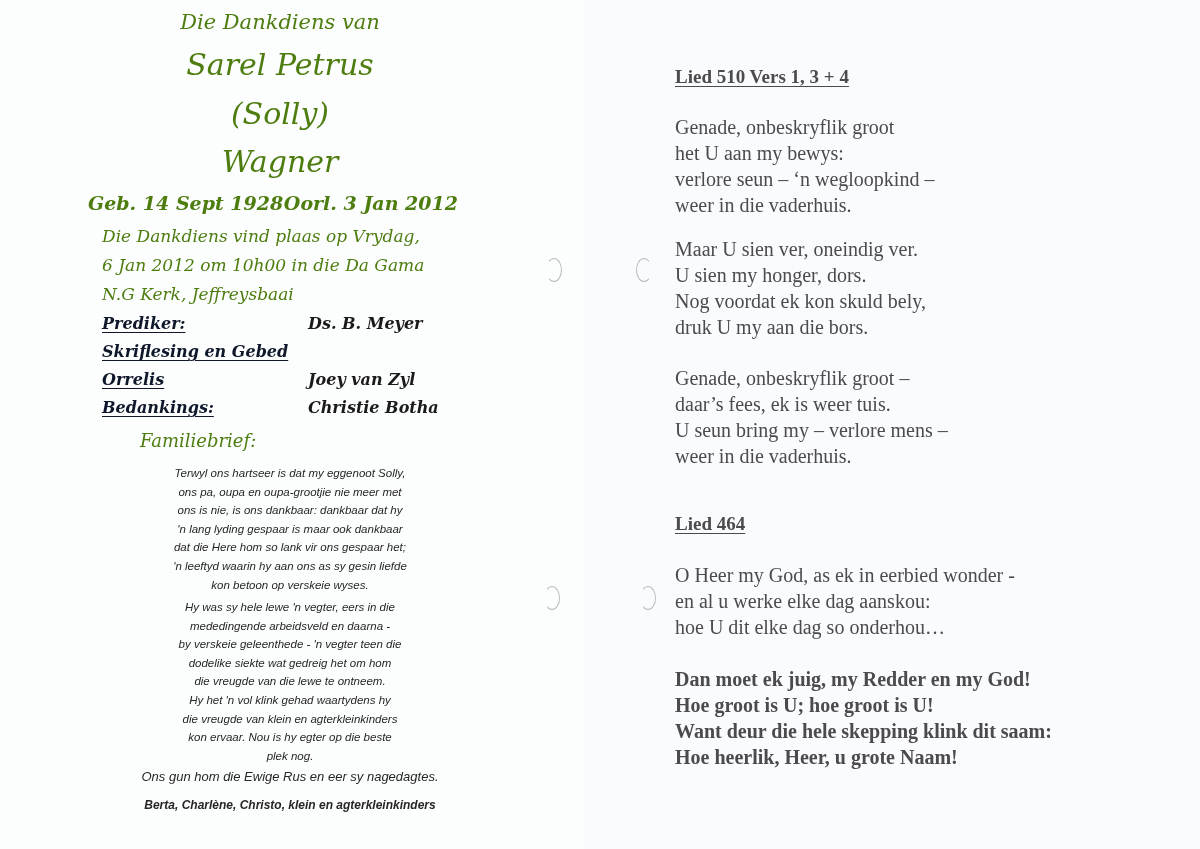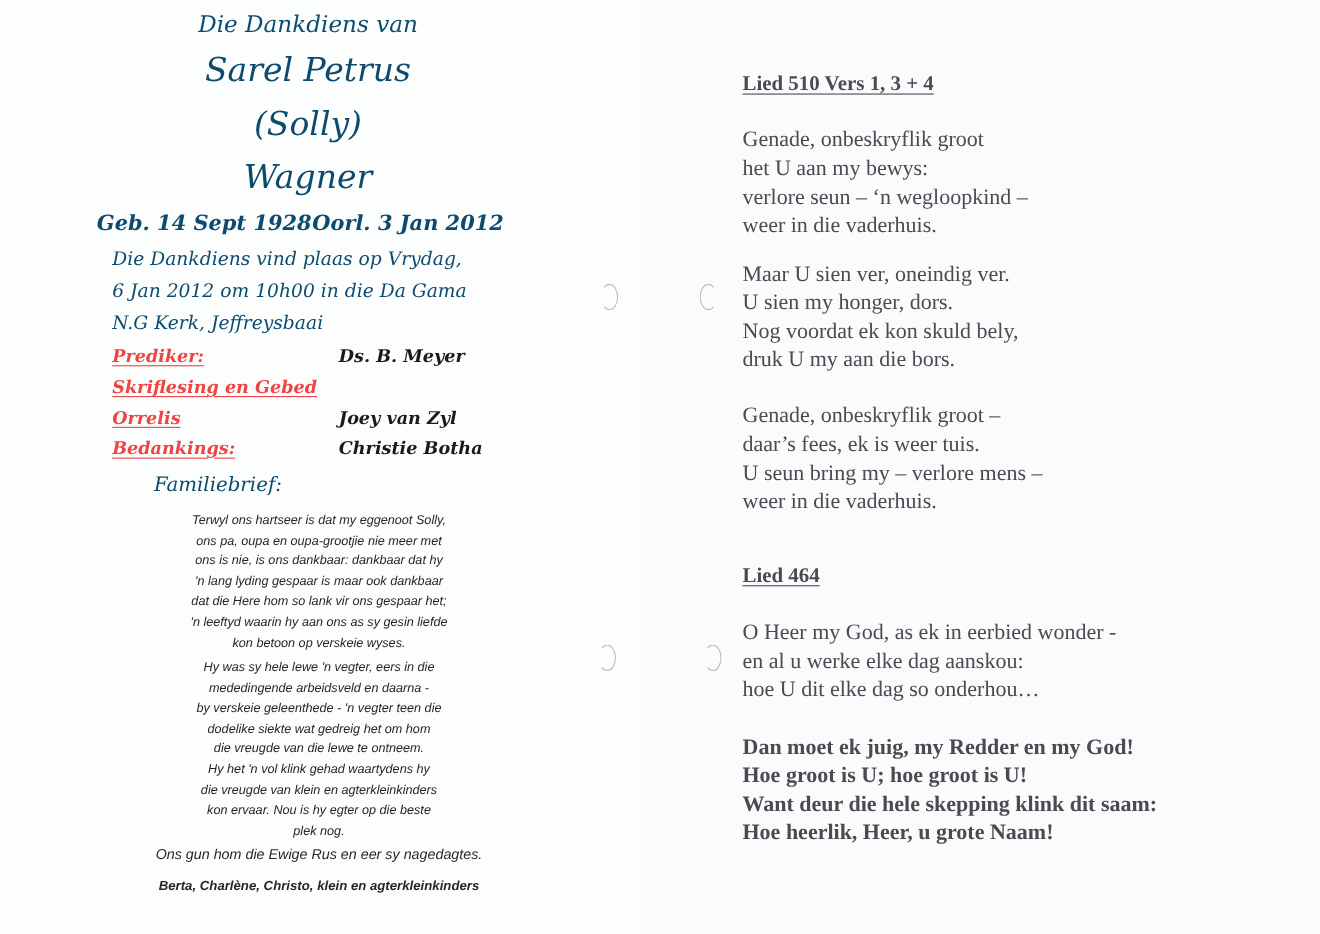--- a/index.html
+++ b/index.html
@@ -7,31 +7,31 @@
     width: 1200px; height: 849px; position: relative; overflow: hidden;
     background: #fbfcfd;
   }
   .page { position: absolute; top: 0; height: 849px; }
   .page-left { left: 0; width: 584px; background: #fcfdfd; }
   .page-right { left: 584px; width: 616px; background: #fafbfc; }
   .fold {
     position: absolute; left: 597px; top: 0; width: 1px; height: 849px;
     background: linear-gradient(#e6e8ea, #cfd2d5 40%, #d8dadd);
   }
-  .script { font-family: "DejaVu Serif", serif; font-style: italic; color: #0c4a6e; position: absolute; white-space: nowrap; }
+  .script { font-family: "DejaVu Serif", serif; font-style: italic; color: #4d7c0f; position: absolute; white-space: nowrap; }
   .center { text-align: center; }
   .t-head1 { top: 10px; left: 80px; width: 400px; font-size: 21px; }
   .t-name1 { top: 47px; left: 80px; width: 400px; font-size: 30px; }
   .t-name2 { top: 96px; left: 80px; width: 400px; font-size: 30px; }
   .t-name3 { top: 144px; left: 80px; width: 400px; font-size: 30px; }
   .t-dates { top: 192px; left: 88px; width: 370px; font-size: 19px; font-weight: bold; display: flex; justify-content: space-between; }
   .t-service { top: 222px; left: 102px; font-size: 17px; line-height: 29px; }
   .roles { position: absolute; top: 312px; left: 102px; width: 340px; }
   .role-row { position: relative; height: 28px; }
-  .role-label { position: absolute; left: 0; top: 2px; font-family: "DejaVu Serif", serif; font-style: italic; font-weight: bold; font-size: 16px; color: #ef4444; text-decoration: underline; text-underline-offset: 3px; }
+  .role-label { position: absolute; left: 0; top: 2px; font-family: "DejaVu Serif", serif; font-style: italic; font-weight: bold; font-size: 16px; color: #0f172a; text-decoration: underline; text-underline-offset: 3px; }
   .role-value { position: absolute; left: 206px; top: 2px; font-family: "DejaVu Serif", serif; font-style: italic; font-weight: bold; font-size: 16px; color: #1a1a1a; }
   .t-famtitle { top: 430px; left: 140px; width: 300px; font-size: 18px; font-weight: normal; text-align: left; }
   .letter { position: absolute; left: 120px; width: 340px; font-family: Liberation Sans, sans-serif; font-style: italic; font-size: 11.5px; color: #262626; text-align: center; line-height: 18.6px; }
   .para1 { top: 464px; }
   .para2 { top: 598px; }
   .para3 { top: 768px; font-size: 13px; }
   .para4 { top: 796px; font-size: 12px; font-weight: bold; }
 
   .song { position: absolute; left: 675px; font-family: "Liberation Serif", serif; color: #4a4a4f; }
   .song-title { font-size: 19px; font-weight: bold; text-decoration: underline; text-underline-offset: 3px; position: absolute; white-space: nowrap; }

